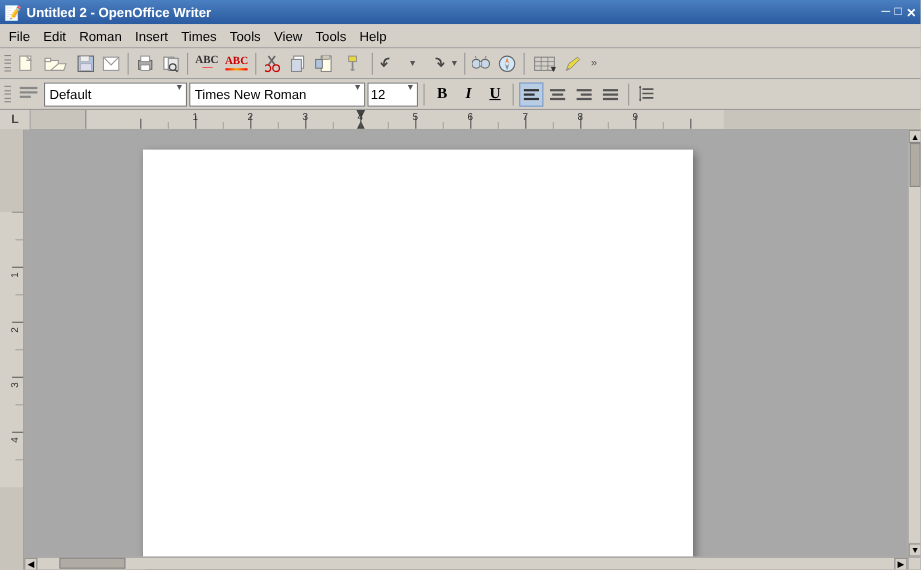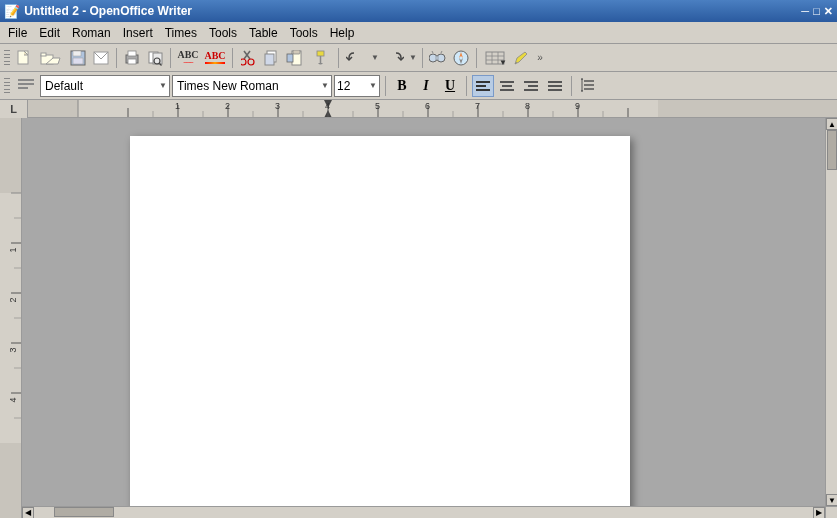--- a/index.html
+++ b/index.html
@@ -110,21 +110,21 @@
       border: 1px solid #7a7a7a;
       background: white;
       font-size: 12px;
       padding: 0 2px;
       appearance: none;
       cursor: pointer;
     }
     .select-wrapper {
       position: relative;
       display: inline-flex;
-      align-items: center;
+      align-items: flex-start;
     }
     .select-wrapper::after {
       content: '▼';
       font-size: 8px;
       position: absolute;
       right: 3px;
       pointer-events: none;
       color: #555;
     }
     .format-btn {
@@ -205,21 +205,21 @@
   <span style="cursor:pointer; font-size:11px;">✕</span>
 </div>
 
 <div id="menu-bar">
   <span class="menu-item">File</span>
   <span class="menu-item">Edit</span>
   <span class="menu-item">Roman</span>
   <span class="menu-item">Insert</span>
   <span class="menu-item">Times</span>
   <span class="menu-item">Tools</span>
-  <span class="menu-item">Table</span>
+  <span class="menu-item">View</span>
   <span class="menu-item">Tools</span>
   <span class="menu-item">Help</span>
 </div>
 
 <div id="toolbar1">
 
   <div style="width:6px; height:20px; display:flex; flex-direction:column; justify-content:space-evenly; margin-right:2px;">
     <div style="width:6px; height:1px; background:#888;"></div>
     <div style="width:6px; height:1px; background:#888;"></div>
     <div style="width:6px; height:1px; background:#888;"></div>

